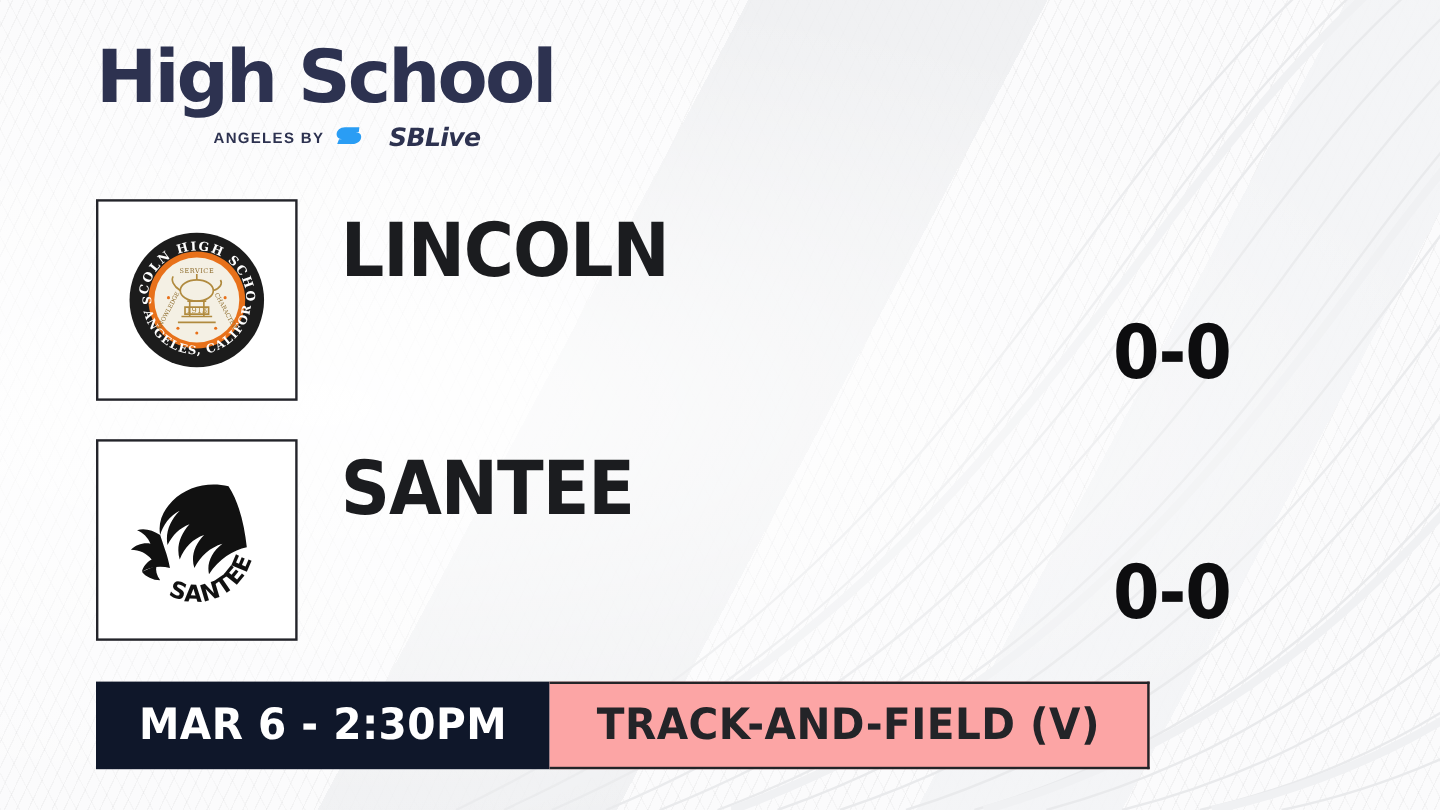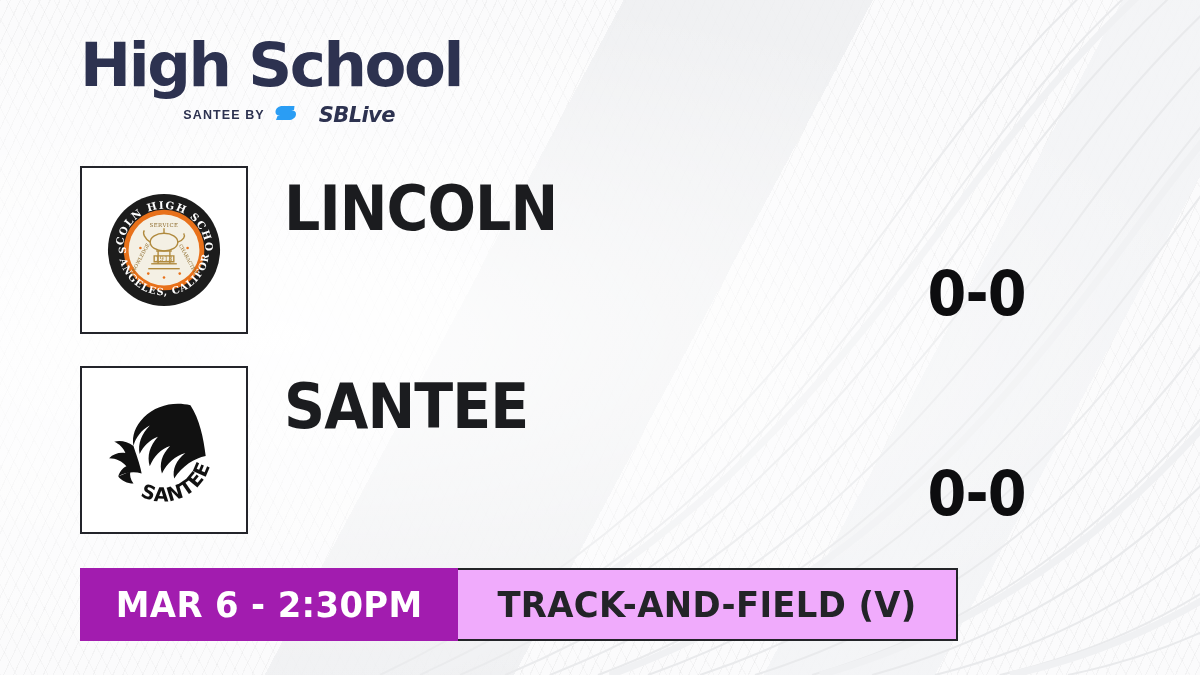--- a/index.html
+++ b/index.html
@@ -150,36 +150,36 @@
 
   
   #info-bar {
     position:absolute;
     left:80px; top:568px;
     height:73px;
     display:flex;
     align-items:stretch;
   }
   .bar-date {
-    background:#a21caf;
+    background:#0f172a;
     display:flex; align-items:center; justify-content:center;
     padding:0 26px;
   }
   .bar-date-text {
     font-family:"DejaVu Sans", sans-serif;
     font-weight:bold;
     font-size:36px;
     letter-spacing:0.4px;
     color:#ffffff;
     line-height:1;
     white-space:nowrap;
     transform:scaleX(0.94);
   }
   .bar-sport {
-    background:#f0abfc;
+    background:#fca5a5;
     border:2px solid #232428;
     border-left:none;
     display:flex; align-items:center; justify-content:flex-end;
     padding:0 26px;
   }
   .bar-sport-text {
     font-family:"DejaVu Sans", sans-serif;
     font-weight:bold;
     font-size:36px;
     letter-spacing:0.4px;
@@ -226,21 +226,21 @@
 
   <div class="bg-layer bg-vignette"></div>
 
   <div id="brand">
     <div class="brand-row">
       <div class="brand-word">High School</div>
 
     </div>
 
     <div class="powered">
-      <span class="powered-text">SANTEE BY</span>
+      <span class="powered-text">ANGELES BY</span>
 
       <span class="sblive-logo">
         <svg width="24" height="22" viewBox="0 0 24 22">
           <path d="M20.5,2 L8.5,2 C4.5,2 1.5,4.6 1.5,8.0 C1.5,10.3 3.2,11.6 6.0,12.0 L3.5,12.0 L2.0,16.0 L14.5,16.0 C18.8,16.0 22.0,13.4 22.0,9.9 C22.0,7.6 20.2,6.3 17.4,6.0 L20.0,6.0 Z" fill="#2a9df4"></path>
         </svg>
         <span class="sblive-word">SBLive</span>
       </span>
     </div>
   </div>
 

